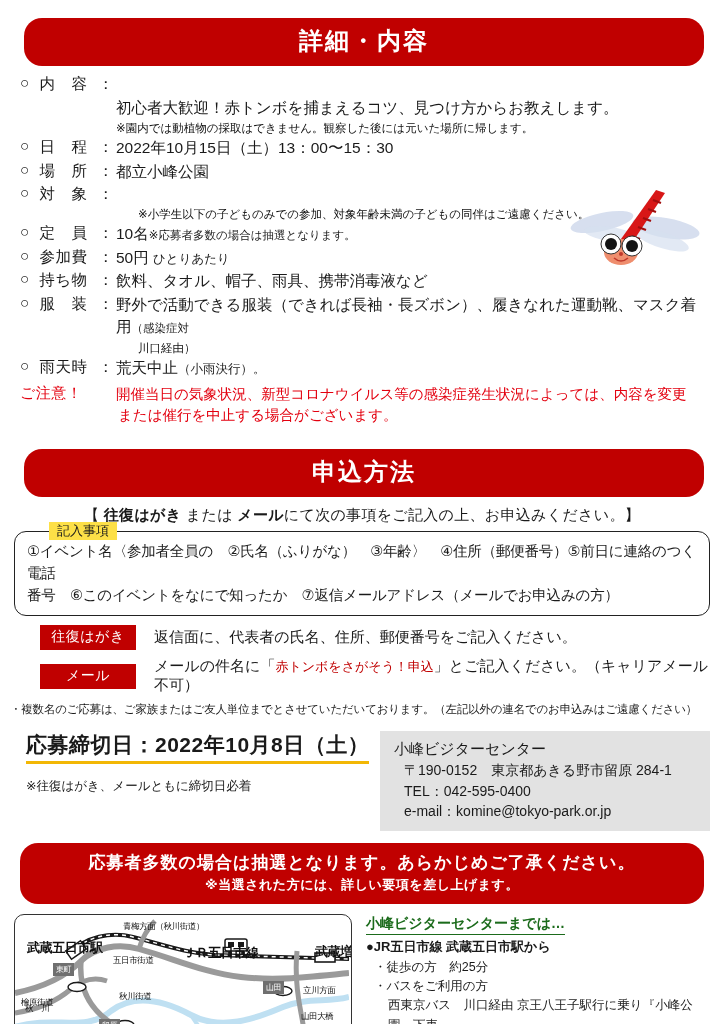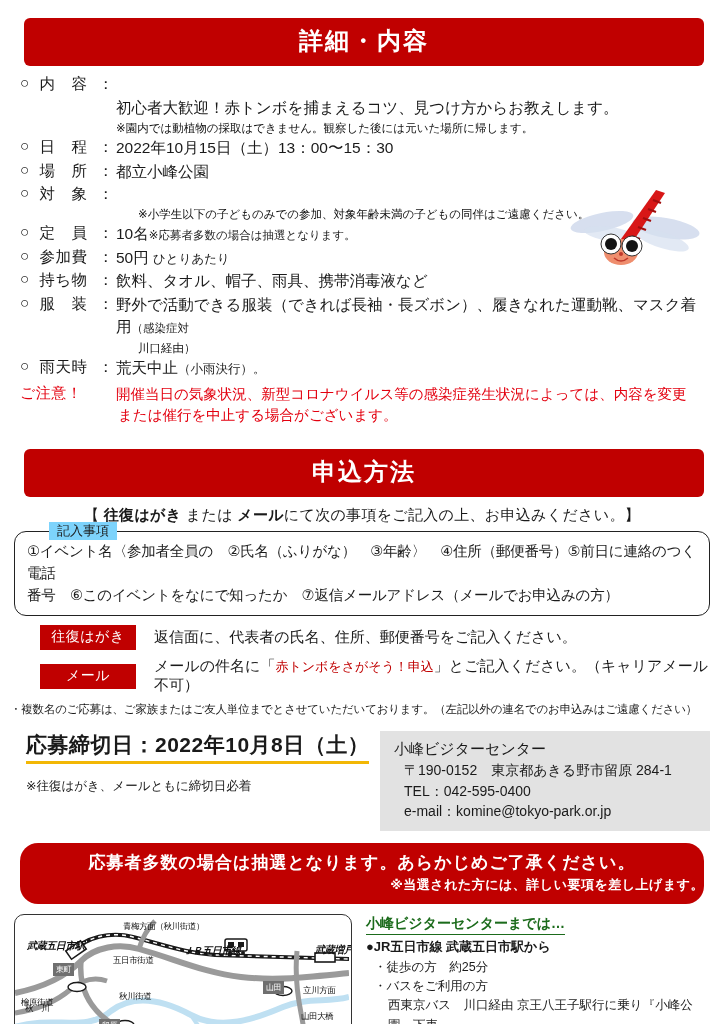--- a/index.html
+++ b/index.html
@@ -10,27 +10,27 @@
     -webkit-font-smoothing:antialiased;
   }
   .page{position:relative;width:724px;height:1024px;}
 
   
   .banner{
     background:#c00000;color:#ffffff;border-radius:16px;
     text-align:center;font-weight:bold;letter-spacing:2px;
   }
   .banner-title{
-    margin:18px 20px 0 24px;padding:7px 0 9px 0;font-size:24px;border-radius:6px;
+    margin:18px 20px 0 24px;padding:7px 0 9px 0;font-size:24px;border-radius:18px;
   }
   .banner-note{
     margin:12px 20px 0 20px;padding:9px 0 10px 0;border-radius:18px;line-height:1.35;
   }
   .banner-note .l1{font-size:17px;display:block;letter-spacing:1px;}
-  .banner-note .l2{font-size:13px;display:block;letter-spacing:0.5px;margin-top:1px;text-align:right;}
+  .banner-note .l2{font-size:13px;display:block;letter-spacing:0.5px;margin-top:1px;}
 
   
   .details{margin:8px 0 0 0;padding:0 16px 0 20px;position:relative;}
   .drow{display:flex;align-items:flex-start;margin-bottom:1px;}
   .dlabel{
     flex:0 0 96px;font-size:15.5px;letter-spacing:0.5px;white-space:nowrap;
     display:flex;justify-content:space-between;padding-right:2px;box-sizing:border-box;
   }
   .dlabel .mark{margin-right:1px;}
   .dlabel .colon{margin-left:2px;}
@@ -51,21 +51,21 @@
   
   .apply-lead{
     text-align:center;font-size:15px;margin:9px 0 6px 0;letter-spacing:0.3px;
   }
   .apply-lead b{font-weight:bold;}
   .fieldbox{
     margin:0 14px;border:1.6px solid #222;border-radius:12px;padding:9px 12px 9px 12px;
     position:relative;
   }
   .fieldbox .legend{
-    position:absolute;top:-10px;left:34px;background:#7dd3fc;padding:0 8px;font-size:13px;
+    position:absolute;top:-10px;left:34px;background:#fde047;padding:0 8px;font-size:13px;
   }
   .fieldbox .ftext{font-size:14.5px;line-height:1.5;letter-spacing:-0.2px;}
 
   
   .badges{margin:9px 14px 0 40px;}
   .brow{display:flex;align-items:center;margin-bottom:7px;}
   .badge{
     background:#c00000;color:#fff;font-size:14px;width:96px;text-align:center;
     padding:3px 0 4px 0;letter-spacing:0.5px;flex:0 0 96px;
   }
@@ -97,21 +97,21 @@
   .a-title{
     font-size:14px;font-weight:bold;color:#1b6b1b;border-bottom:1.5px solid #1b6b1b;
     display:inline-block;padding-bottom:1px;
   }
   .a-h{font-size:13px;font-weight:bold;margin:3px 0 2px 0;}
   .a-l{font-size:12.5px;line-height:1.55;padding-left:8px;}
   .a-l.ind{padding-left:22px;}
 
   
   .mlbl{position:absolute;font-size:8.5px;white-space:nowrap;letter-spacing:-0.4px;color:#111;}
-  .mlbl.b{font-weight:bold;font-size:10px;font-style:italic;}
+  .mlbl.b{font-weight:bold;font-size:13px;}
   .mlbl.box{background:#6f6f6f;color:#fff;padding:1px 3px;font-size:8px;}
 </style>
 </head>
 <body>
 
 <div class="page">
 
   <div class="banner banner-title">詳細・内容</div>
 
   <div class="details">

